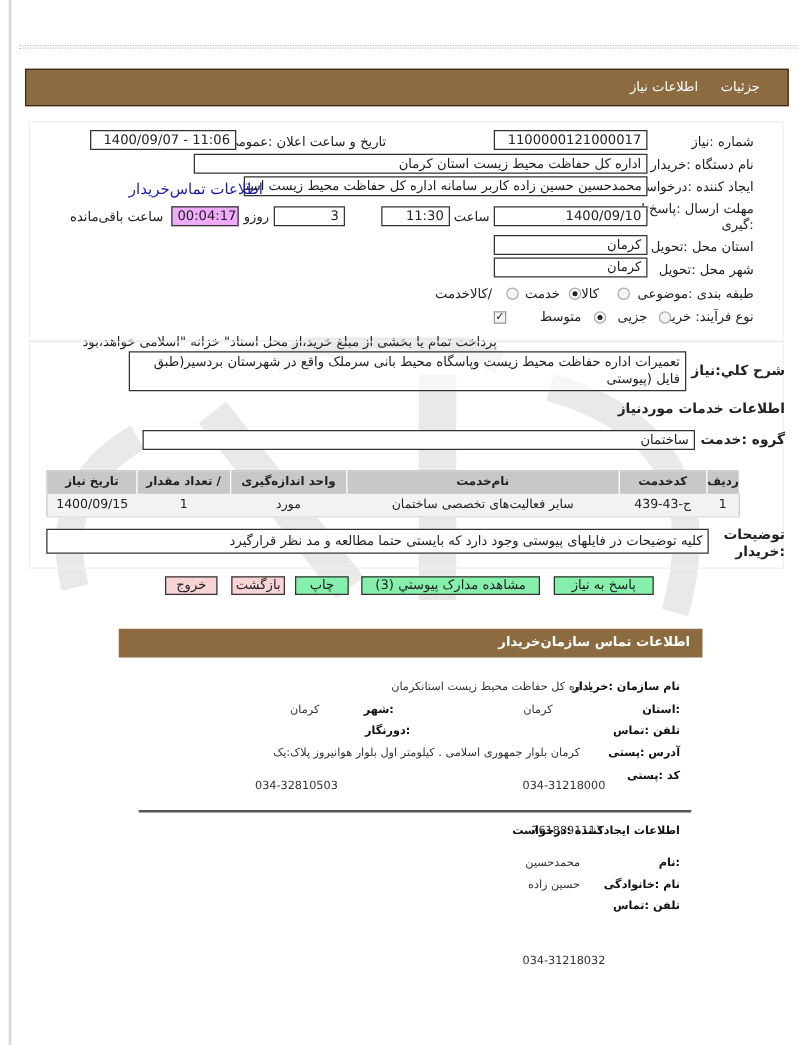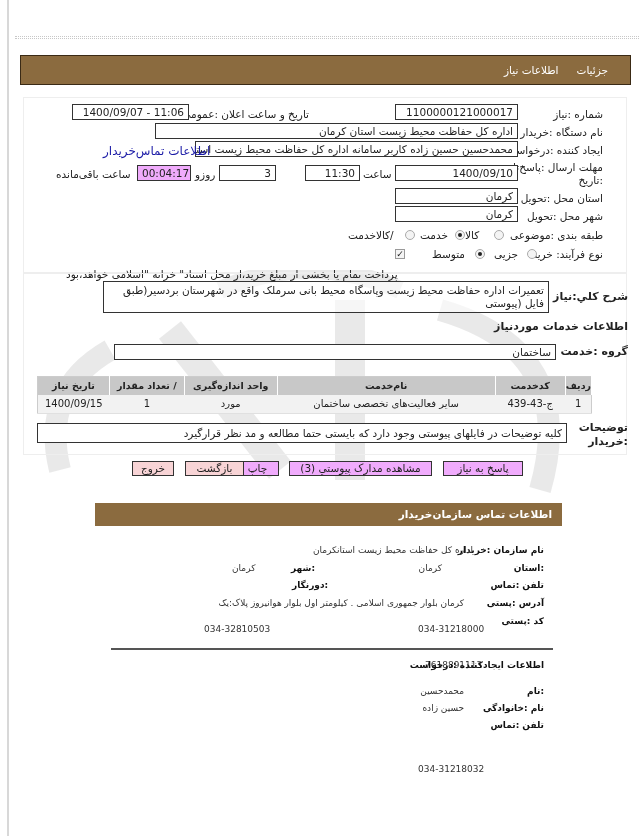--- a/index.html
+++ b/index.html
@@ -26,21 +26,21 @@
   .check { position: absolute; width: 10px; height: 10px; border: 1px solid #999; background: #f4f4f4; font-size: 9px; line-height: 8px; text-align: center; color: #222; }
 
   .desc-box { position: absolute; left: 103px; top: 281px; width: 446px; height: 32px; border: 1px solid #333; padding: 2px 4px; font-size: 10.5px; line-height: 13px; background: rgba(255,255,255,0.6); }
   .bold-lbl { position: absolute; font-weight: bold; font-size: 11px; white-space: nowrap; }
 
   table.svc { position: absolute; left: 37px; top: 376px; width: 555px; border-collapse: collapse; font-size: 10px; background: #f2f2f2; border: 1px solid #ccc; }
   table.svc th { background: #c8c8c8; color: #222; font-weight: bold; height: 18px; border-right: 1px solid #fff; font-size: 9.5px; }
   table.svc td { height: 19px; text-align: center; font-size: 10px; border-bottom: 1px solid #e0e0e0; }
 
   .btn { position: absolute; height: 15px; border: 1px solid #333; font-size: 10.5px; line-height: 13px; text-align: center; top: 461px; }
-  .btn.green { background: #f0abfc; }
+  .btn.green { background: #86efac; }
   .btn.pink { background: #f8d4d6; }
 
   .contact-bar { position: absolute; left: 95px; top: 503px; width: 467px; height: 23px; background: #8b6b3f; color: #fff; font-size: 10.5px; font-weight: bold; line-height: 23px; padding-right: 10px; }
   .c-lbl { position: absolute; font-size: 9px; font-weight: bold; color: #111; white-space: nowrap; }
   .c-val { position: absolute; font-size: 9px; color: #333; white-space: nowrap; }
   .c-val.ltr { direction: ltr; margin-top: 44px; }
   .sep-line { position: absolute; left: 111px; top: 648px; width: 442px; height: 2px; background: #555; }
 
   .watermark { position: absolute; left: 20px; top: 270px; width: 580px; height: 230px; pointer-events: none; opacity: 0.18; }
 </style>
@@ -72,21 +72,21 @@
 <div class="box ltr" style="left:72px; top:104px; width:117px;">1400/09/07 - 11:06</div>
 
 <span class="lbl" style="right:36px; top:126px;">نام دستگاه :خریدار</span>
 <div class="box" style="left:155px; top:123px; width:363px;">اداره کل حفاظت محیط زیست استان کرمان</div>
 
 <span class="lbl" style="right:36px; top:144px;">ایجاد کننده :درخواست</span>
 <div class="box" style="left:195px; top:141px; width:323px;">محمدحسین حسین زاده کاربر سامانه اداره کل حفاظت محیط زیست استان کرمان</div>
 <span class="link" style="left:103px; top:144px;">اطلاعات تماس‌خریدار</span>
 
 <span class="lbl" style="right:36px; top:161px;">مهلت ارسال :پاسخ‌تا</span>
-<span class="lbl" style="right:36px; top:174px;">:تاریخ</span>
+<span class="lbl" style="right:36px; top:174px;">:گیری</span>
 <div class="box ltr" style="left:395px; top:165px; width:123px;">1400/09/10</div>
 <span class="lbl" style="left:363px; top:168px;">ساعت</span>
 <div class="box ltr" style="left:305px; top:165px; width:55px;">11:30</div>
 <div class="box ltr" style="left:219px; top:165px; width:57px;">3</div>
 <span class="lbl" style="left:195px; top:168px;">روزو</span>
 <div class="box timer" style="left:137px; top:165px; width:54px;">00:04:17</div>
 <span class="lbl" style="left:56px; top:168px;">ساعت باقی‌مانده</span>
 
 <span class="lbl" style="right:36px; top:192px;">استان محل :تحویل</span>
 <div class="box" style="left:395px; top:188px; width:123px;">کرمان</div>
@@ -143,21 +143,21 @@
   </tbody>
 </table>
 
 <span class="bold-lbl" style="right:11px; top:421px;">توضیحات</span>
 <span class="bold-lbl" style="right:11px; top:435px;">:خریدار</span>
 <div class="box" style="left:37px; top:423px; width:530px; height:20px; line-height:18px;">کلیه توضیحات در فایلهای پیوستی وجود دارد که بایستی حتما مطالعه و مد نظر قرارگیرد</div>
 
 <div class="btn green" style="left:443px; width:80px;">پاسخ به نیاز</div>
 <div class="btn green" style="left:289px; width:143px;">مشاهده مدارک پیوستي (3)</div>
 <div class="btn green" style="left:236px; width:43px;">چاپ</div>
-<div class="btn pink" style="left:185px; width:59px;">بازگشت</div>
+<div class="btn pink" style="left:185px; width:43px;">بازگشت</div>
 <div class="btn pink" style="left:132px; width:42px;">خروج</div>
 
 <div class="contact-bar">اطلاعات تماس سازمان‌خریدار</div>
 
 <span class="c-lbl" style="right:95px; top:545px;">نام سازمان :خریدار</span>
 <span class="c-val" style="right:166px; top:545px;">اداره کل حفاظت محیط زیست استانکرمان</span>
 
 <span class="c-lbl" style="right:95px; top:563px;">:استان</span>
 <span class="c-val" style="right:197px; top:563px;">کرمان</span>
 <span class="c-lbl" style="left:291px; top:563px;">:شهر</span>

